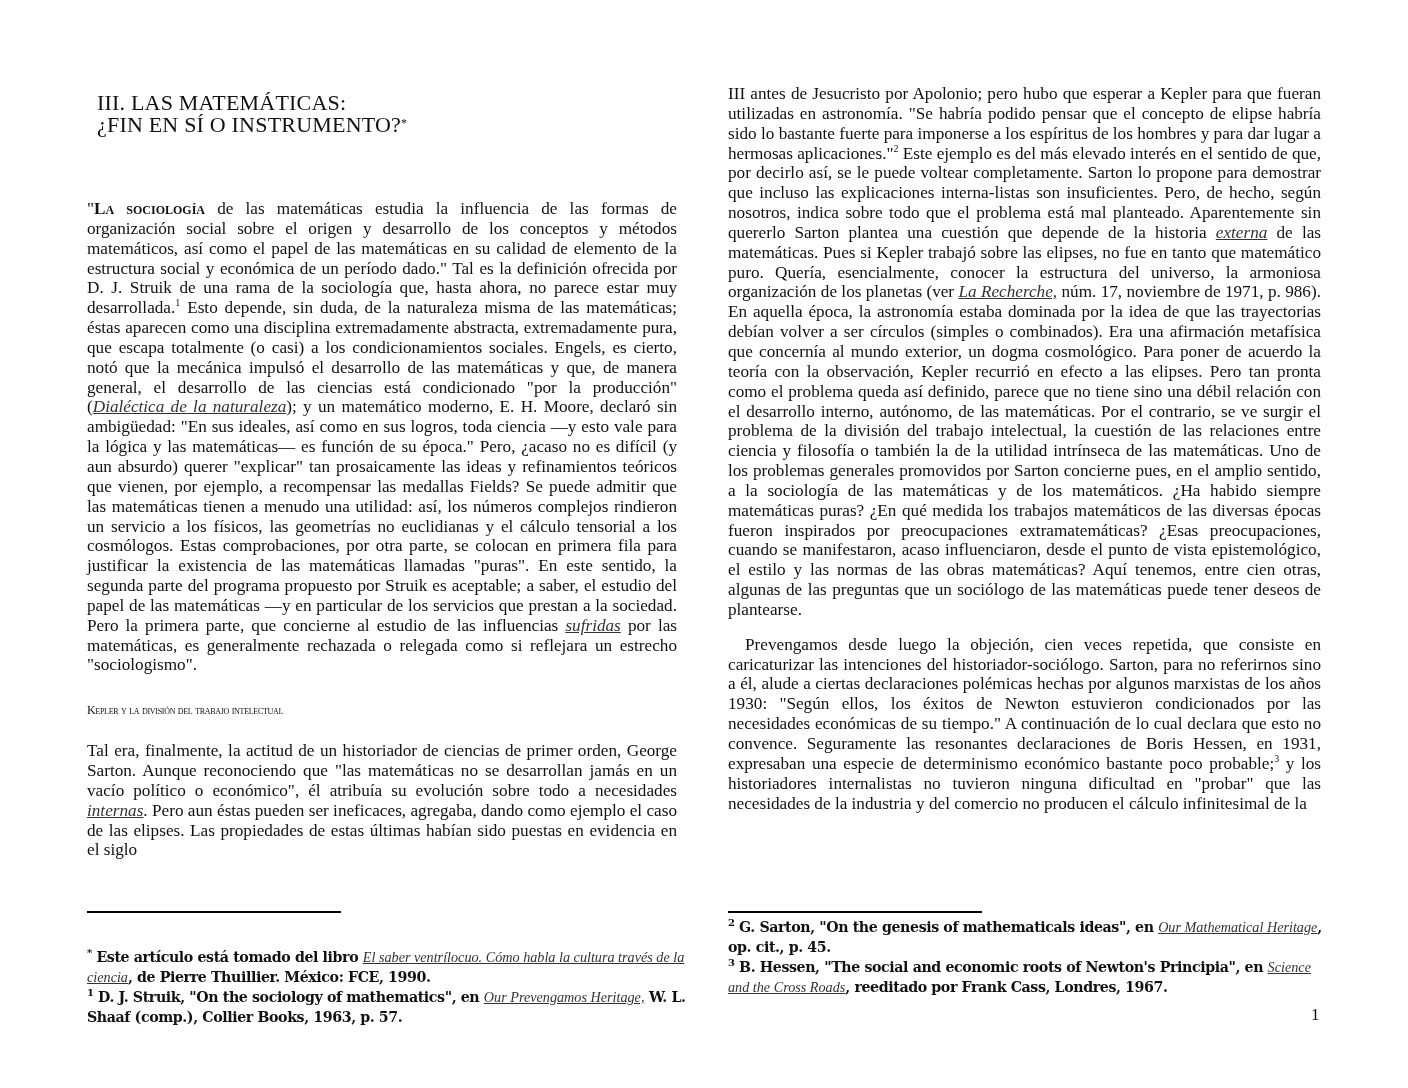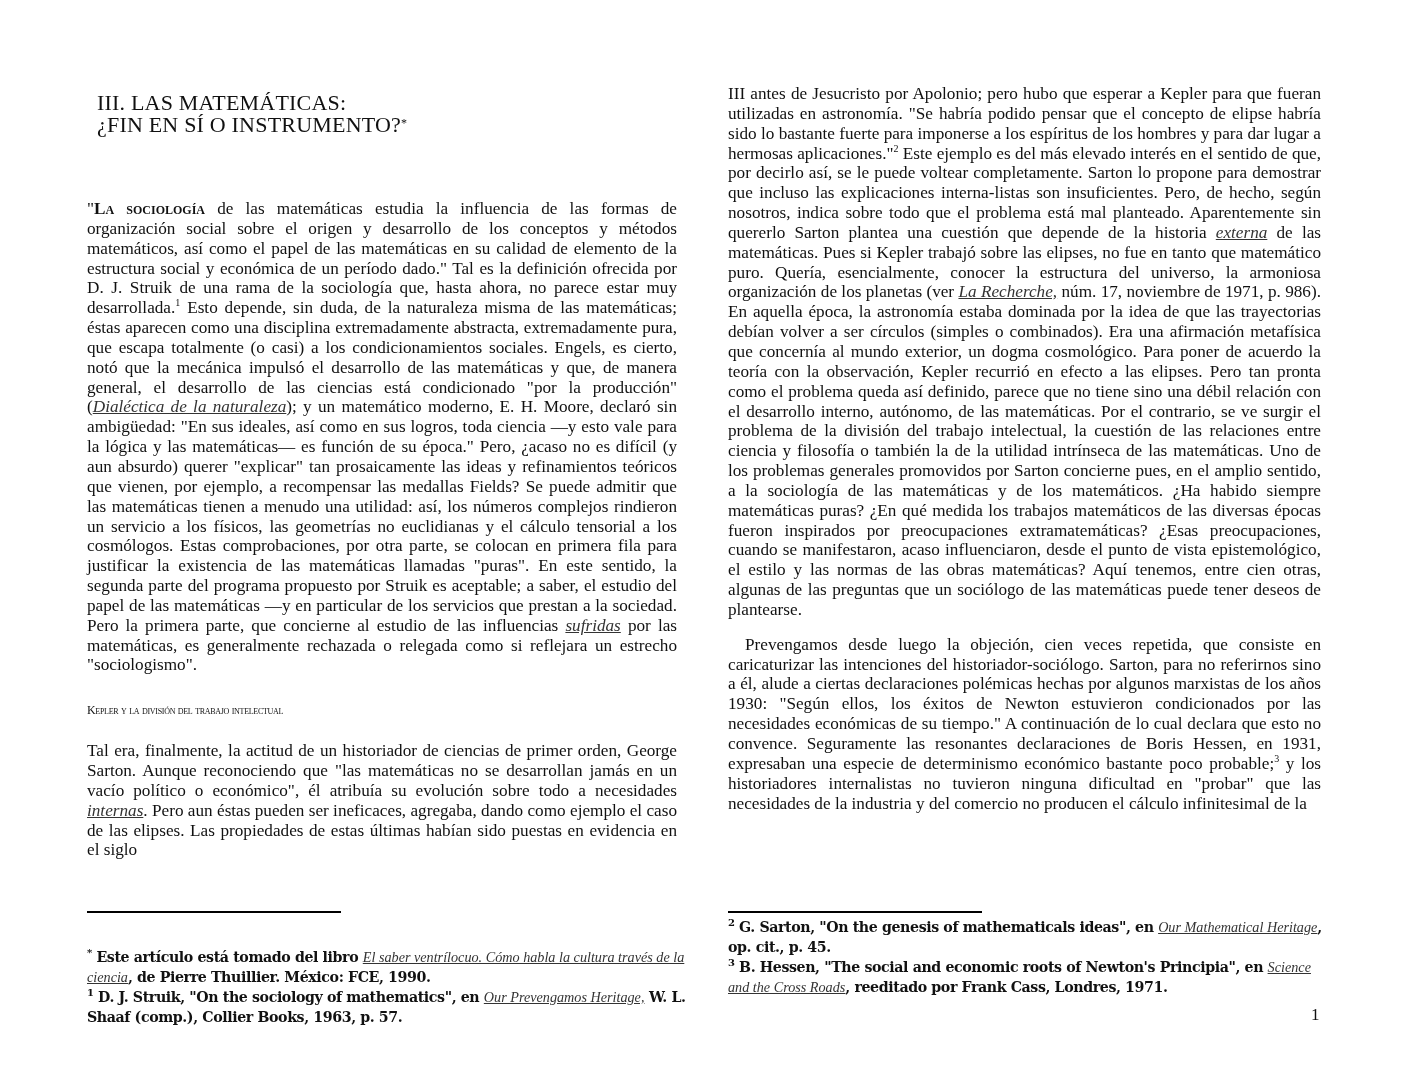--- a/index.html
+++ b/index.html
@@ -53,16 +53,16 @@
 </div>
 
 <div class="col" id="right-col">
   <p class="para"><span>III antes de Jesucristo por Apolonio; pero hubo que esperar a Kepler para que fueran utilizadas en astronomía. "Se habría podido pensar que el concepto de elipse habría sido lo bastante fuerte para imponerse a los espíritus de los hombres y para dar lugar a hermosas aplicaciones."</span><sup>2</sup><span> Este ejemplo es del más elevado interés en el sentido de que, por decirlo así, se le puede voltear completamente. Sarton lo propone para demostrar que incluso las explicaciones interna-listas son insuficientes. Pero, de hecho, según nosotros, indica sobre todo que el problema está mal planteado. Aparentemente sin quererlo Sarton plantea una cuestión que depende de la historia </span><i>externa</i><span> de las matemáticas. Pues si Kepler trabajó sobre las elipses, no fue en tanto que matemático puro. Quería, esencialmente, conocer la estructura del universo, la armoniosa organización de los planetas (ver </span><i>La Recherche,</i><span> núm. 17, noviembre de 1971, p. 986). En aquella época, la astronomía estaba dominada por la idea de que las trayectorias debían volver a ser círculos (simples o combinados). Era una afirmación metafísica que concernía al mundo exterior, un dogma cosmológico. Para poner de acuerdo la teoría con la observación, Kepler recurrió en efecto a las elipses. Pero tan pronta como el problema queda así definido, parece que no tiene sino una débil relación con el desarrollo interno, autónomo, de las matemáticas. Por el contrario, se ve surgir el problema de la división del trabajo intelectual, la cuestión de las relaciones entre ciencia y filosofía o también la de la utilidad intrínseca de las matemáticas. Uno de los problemas generales promovidos por Sarton concierne pues, en el amplio sentido, a la sociología de las matemáticas y de los matemáticos. ¿Ha habido siempre matemáticas puras? ¿En qué medida los trabajos matemáticos de las diversas épocas fueron inspirados por preocupaciones extramatemáticas? ¿Esas preocupaciones, cuando se manifestaron, acaso influenciaron, desde el punto de vista epistemológico, el estilo y las normas de las obras matemáticas? Aquí tenemos, entre cien otras, algunas de las preguntas que un sociólogo de las matemáticas puede tener deseos de plantearse.</span></p>
   <p class="para indent"><span>Prevengamos desde luego la objeción, cien veces repetida, que consiste en caricaturizar las intenciones del historiador-sociólogo. Sarton, para no referirnos sino a él, alude a ciertas declaraciones polémicas hechas por algunos marxistas de los años 1930: "Según ellos, los éxitos de Newton estuvieron condicionados por las necesidades económicas de su tiempo." A continuación de lo cual declara que esto no convence. Seguramente las resonantes declaraciones de Boris Hessen, en 1931, expresaban una especie de determinismo económico bastante poco probable;</span><sup>3</sup><span> y los historiadores internalistas no tuvieron ninguna dificultad en "probar" que las necesidades de la industria y del comercio no producen el cálculo infinitesimal de la</span></p>
 </div>
 
 <div class="fn-rule" id="fn-rule-right"></div>
 <div class="footnotes" id="footnotes-right">
   <p class="fn"><sup>2</sup><span> G. Sarton, "On the genesis of mathematicals ideas", en </span><i>Our Mathematical Heritage</i><span>, op. cit., p.  45.</span></p>
-  <p class="fn"><sup>3</sup><span> B. Hessen, "The social and economic roots of Newton's Principia", en </span><i>Science and the Cross Roads</i><span>, reeditado por Frank Cass, Londres, 1971.</span></p>
+  <p class="fn"><sup>3</sup><span> B. Hessen, "The social and economic roots of Newton's Principia", en </span><i>Science and the Cross Roads</i><span>, reeditado por Frank Cass, Londres, 1967.</span></p>
 </div>
 
 <div id="page-number">1</div>
 
 </body></html>

